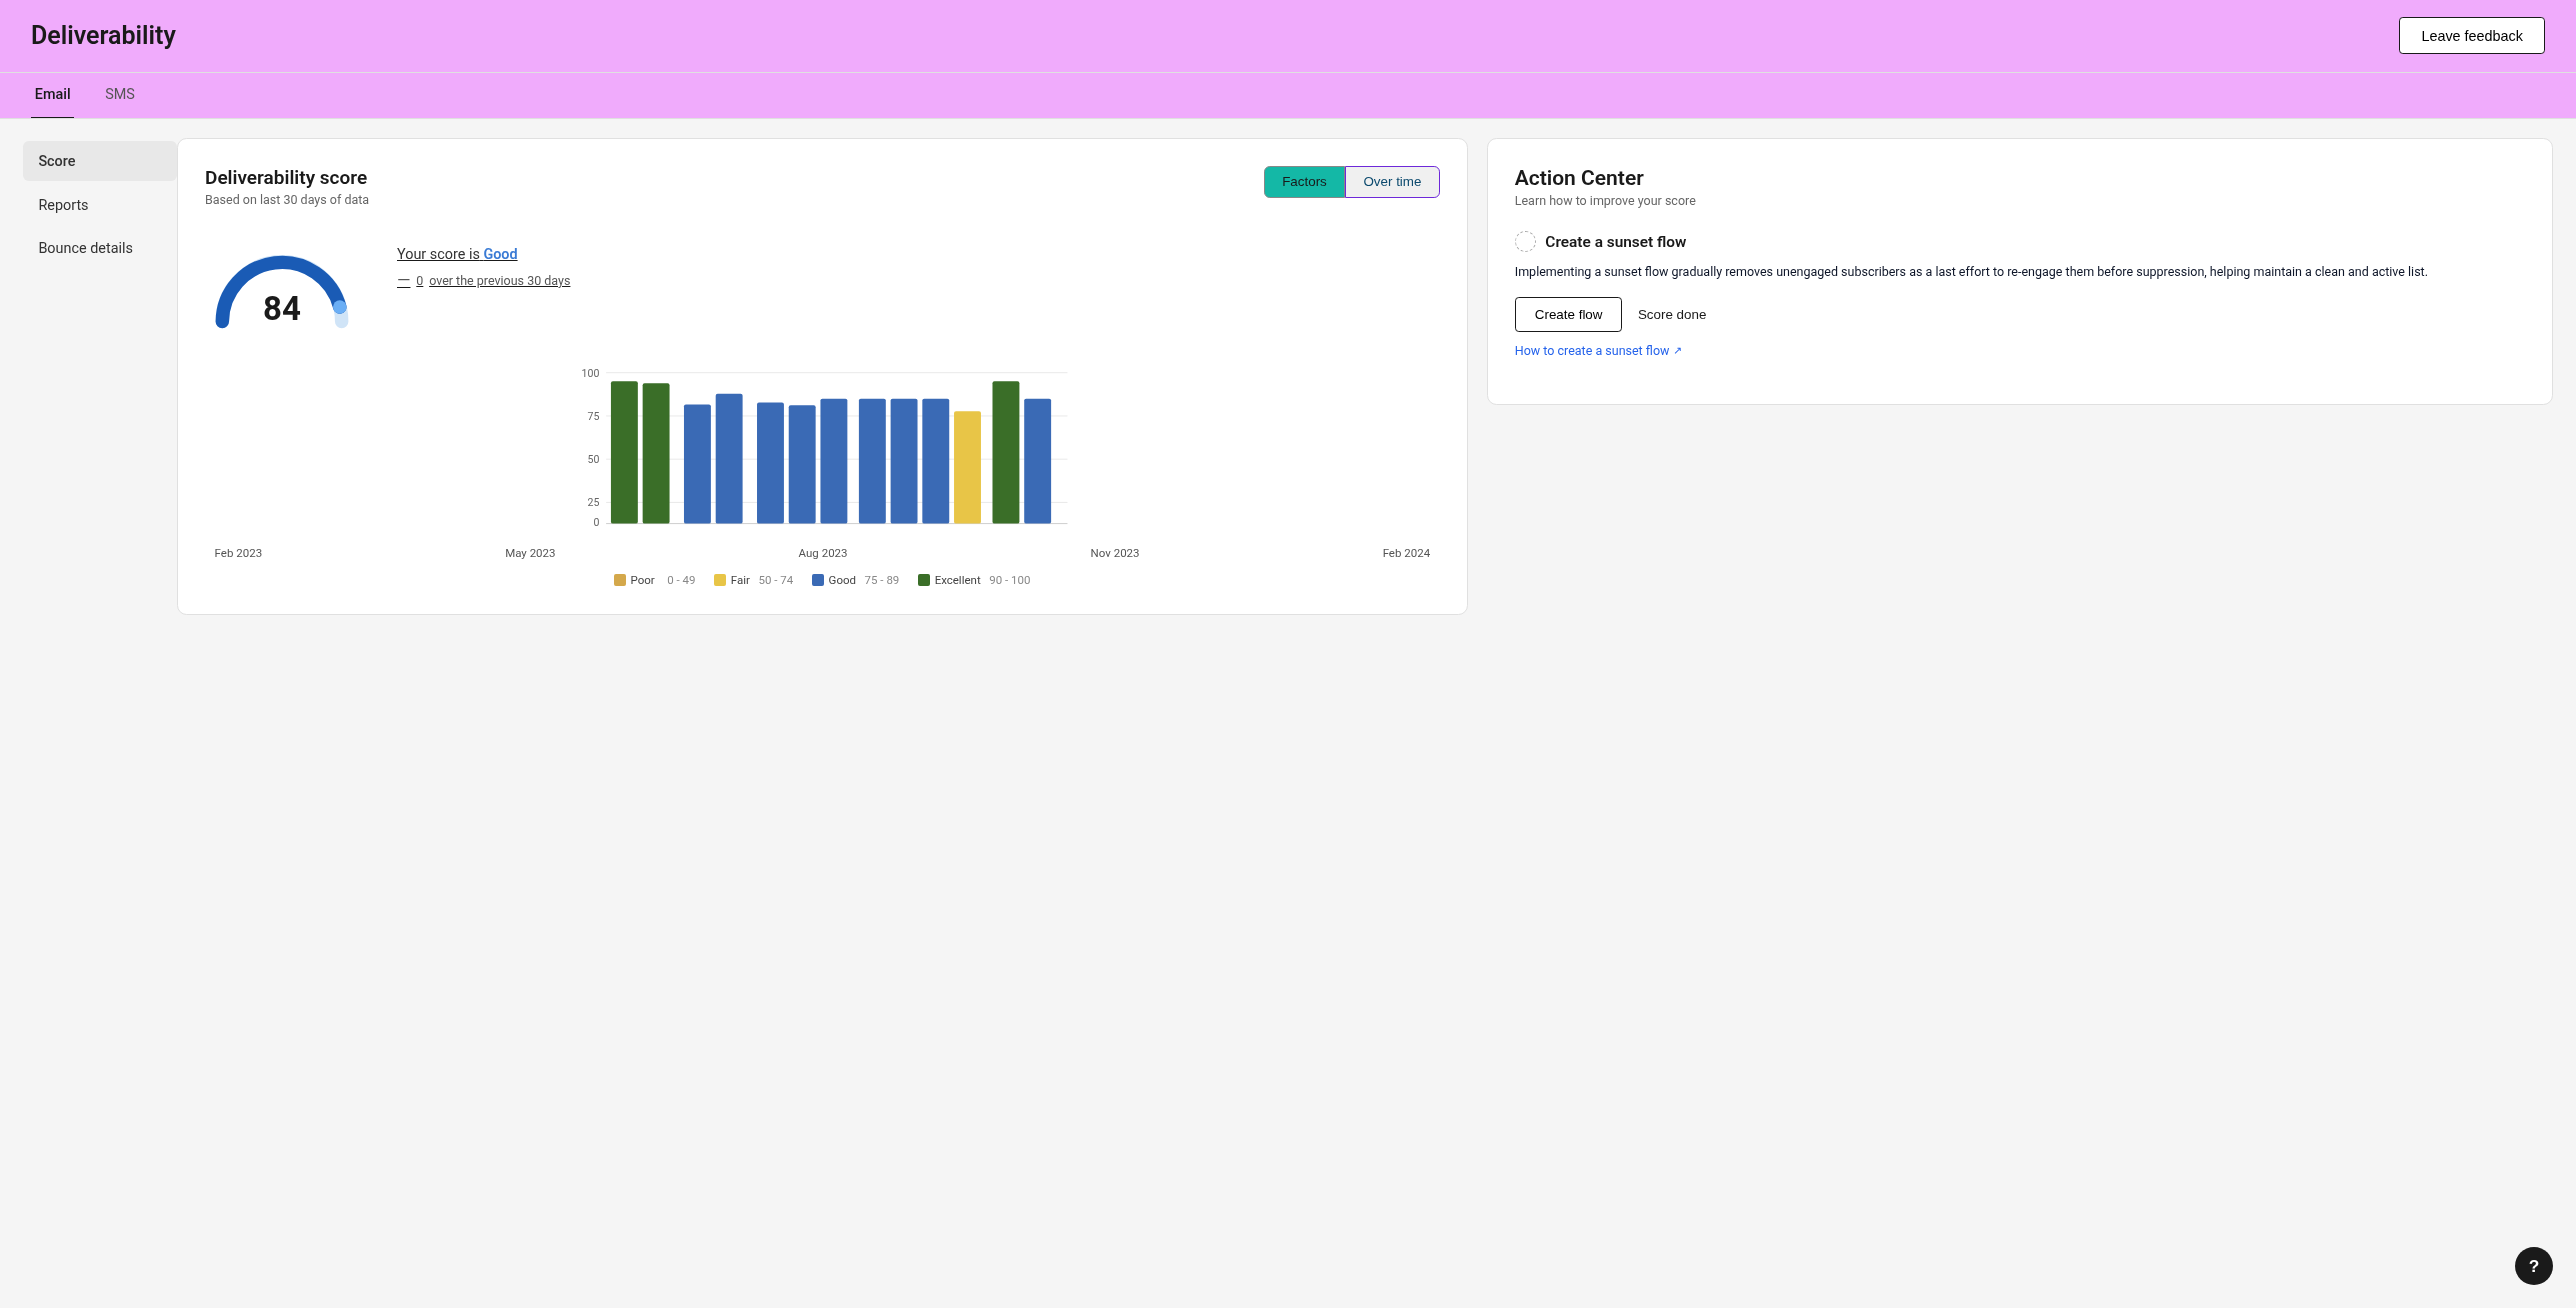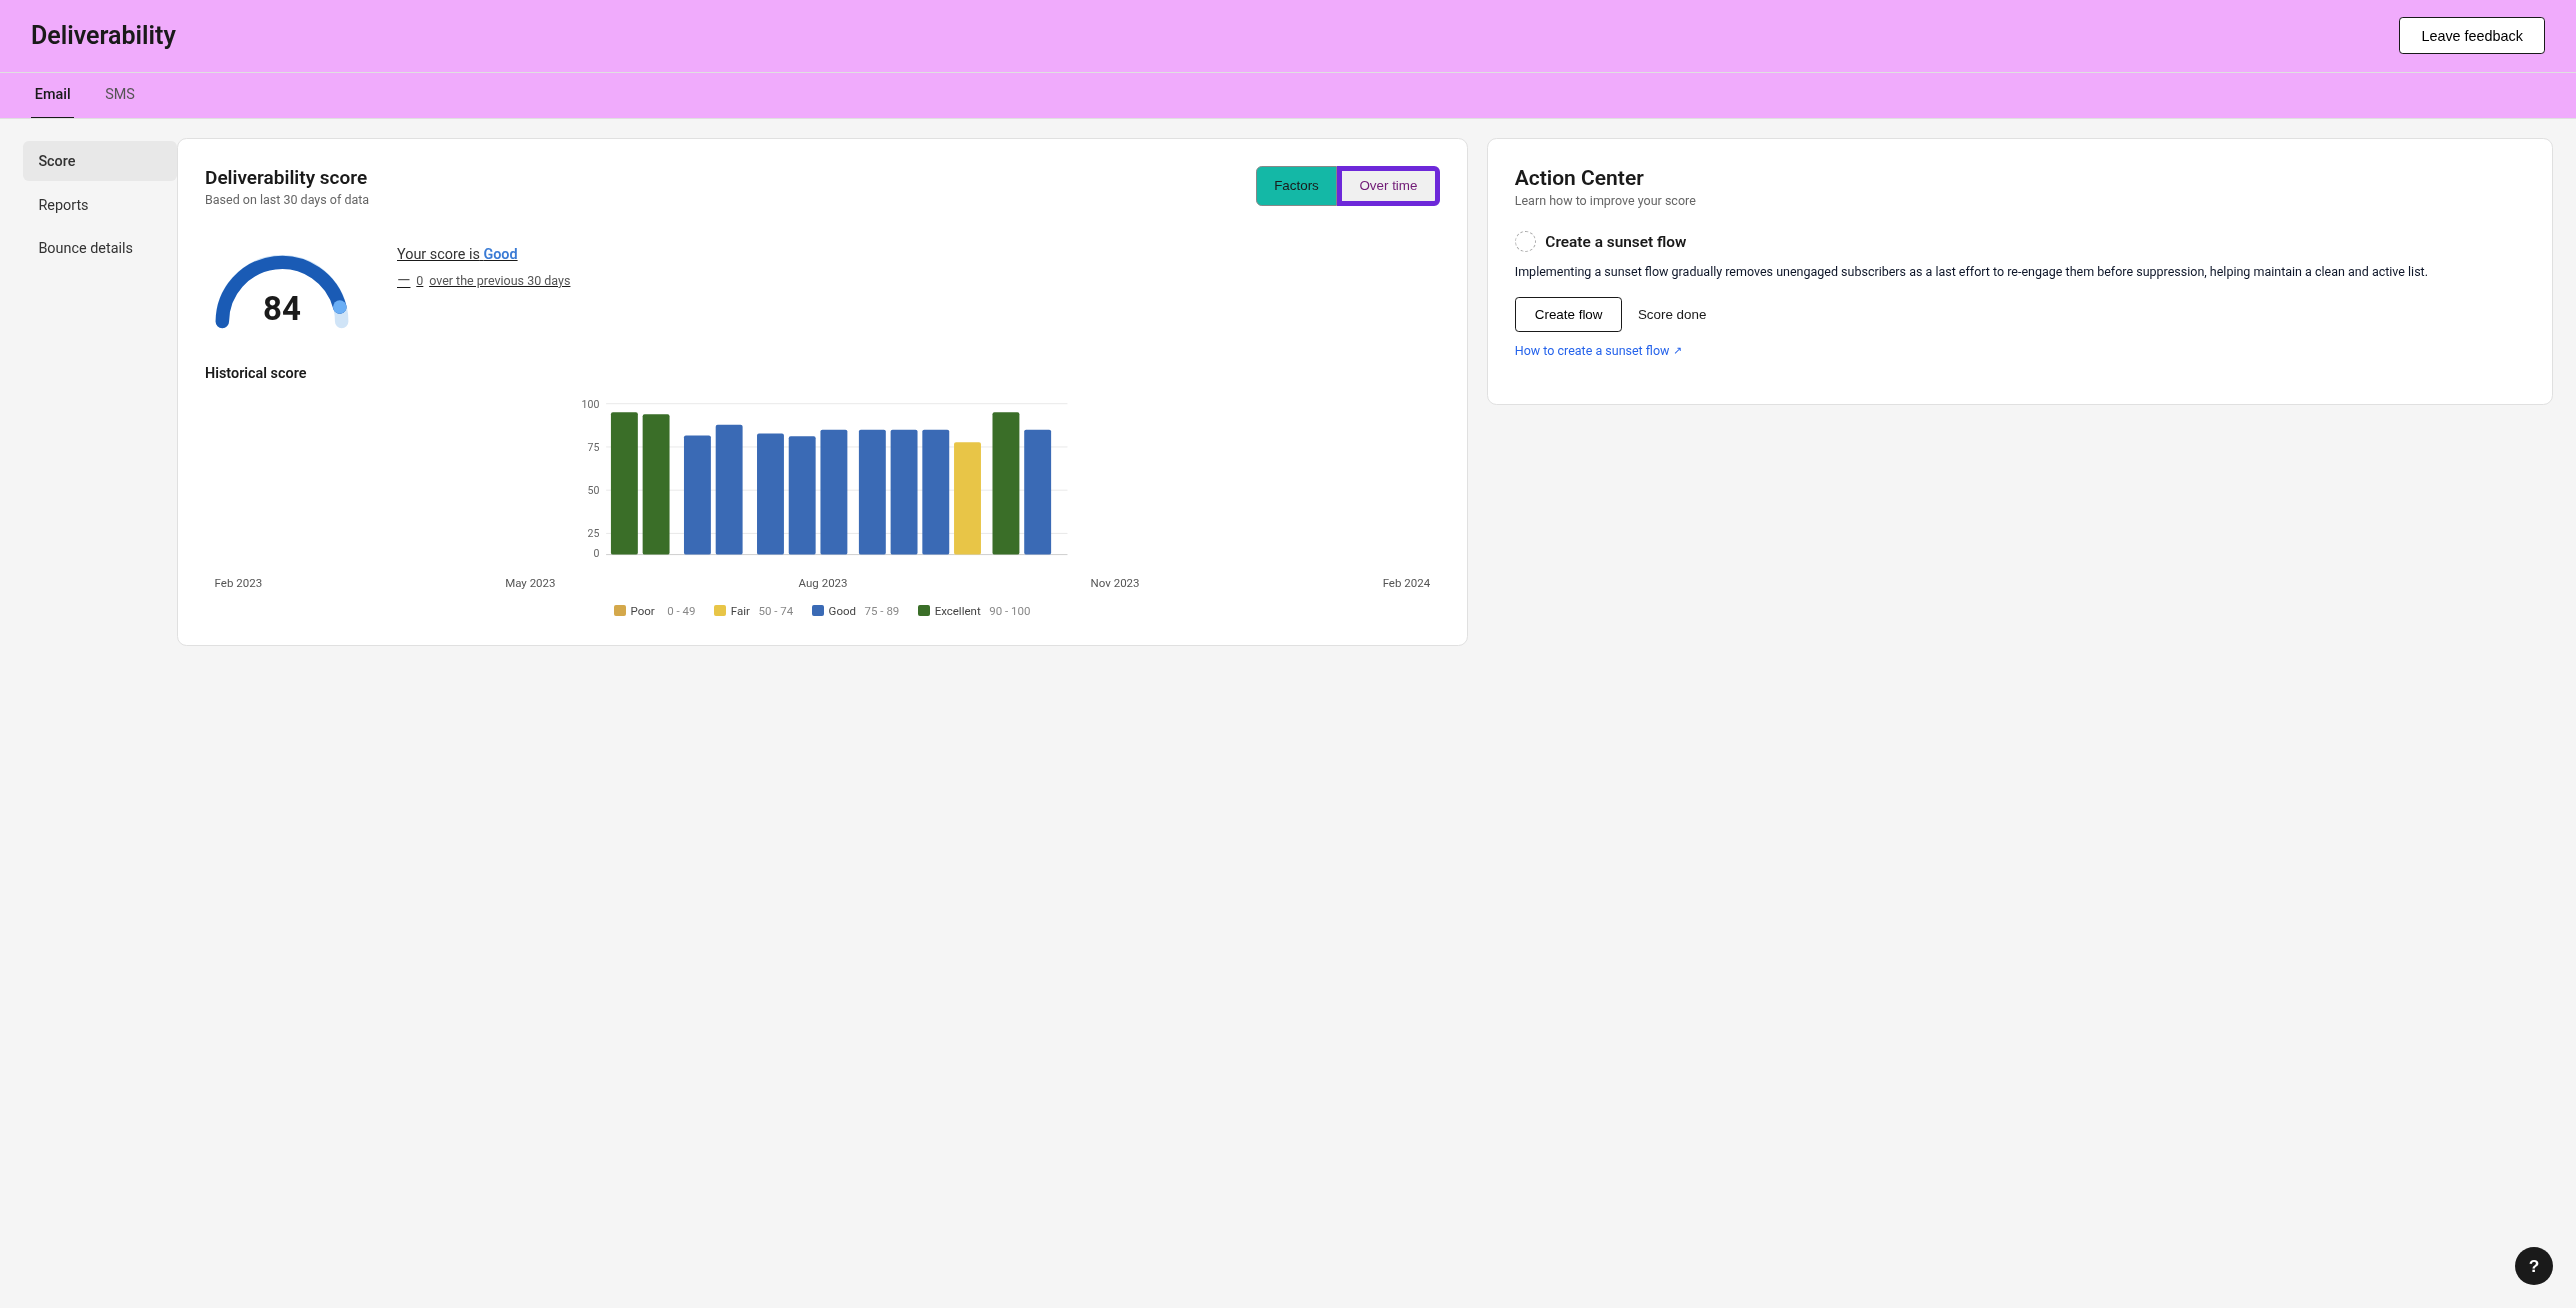--- a/index.html
+++ b/index.html
@@ -98,23 +98,23 @@
 
     .score-toggle {
       display: flex;
       gap: 0;
       margin-bottom: 19px;
     }
     .toggle-btn {
       padding: 7.7px 17.3px;
       font-size: 13.4px;
       cursor: pointer;
-      border: 5px solid #6d28d9;
+      border: 1px solid #6d28d9;
       background: #f0f0f0;
-      color: #701a75;
+      color: #0c4a6e;
     }
     .toggle-btn.active {
       background: #14b8a6;
       color: #1a1a1a;
       font-weight: 500;
       border: 1.4px solid #888;
     }
     .toggle-btn:first-child { border-radius: 5.8px 0 0 5.8px; }
     .toggle-btn:last-child { border-radius: 0 5.8px 5.8px 0; }
 
@@ -316,21 +316,20 @@
             <span class="score-good">Good</span>
           </div>
           <div class="score-change">
             <span class="score-dash">—</span>
             <span>0</span>
             <span>over the previous 30 days</span>
           </div>
         </div>
       </div>
 
-      <div class="historical-title">Historical score</div>
 
       <div class="chart-area">
         <svg id="bar-chart" viewBox="0 0 520 180" preserveAspectRatio="xMidYMid meet" style="width:100%;height:100%">
 
           <text x="28" y="12" font-size="11" fill="#666" text-anchor="end">100</text>
           <text x="28" y="57" font-size="11" fill="#666" text-anchor="end">75</text>
           <text x="28" y="102" font-size="11" fill="#666" text-anchor="end">50</text>
           <text x="28" y="147" font-size="11" fill="#666" text-anchor="end">25</text>
           <text x="28" y="168" font-size="11" fill="#666" text-anchor="end">0</text>
 

